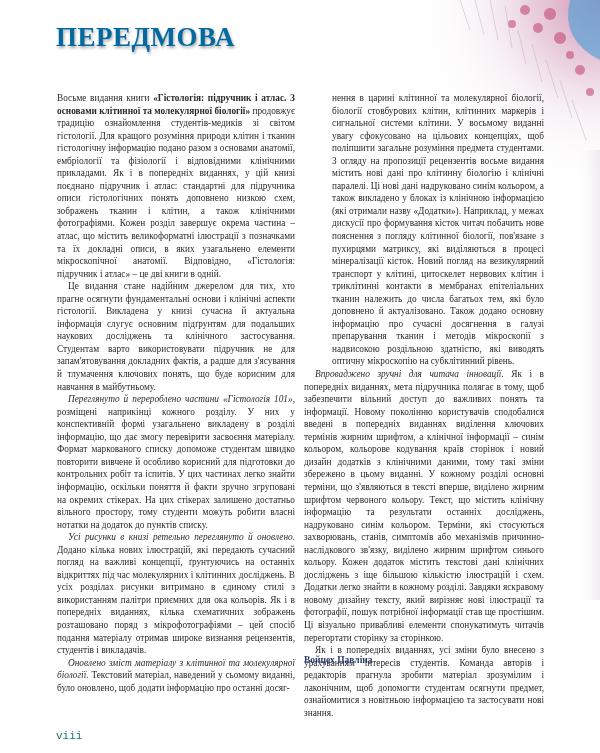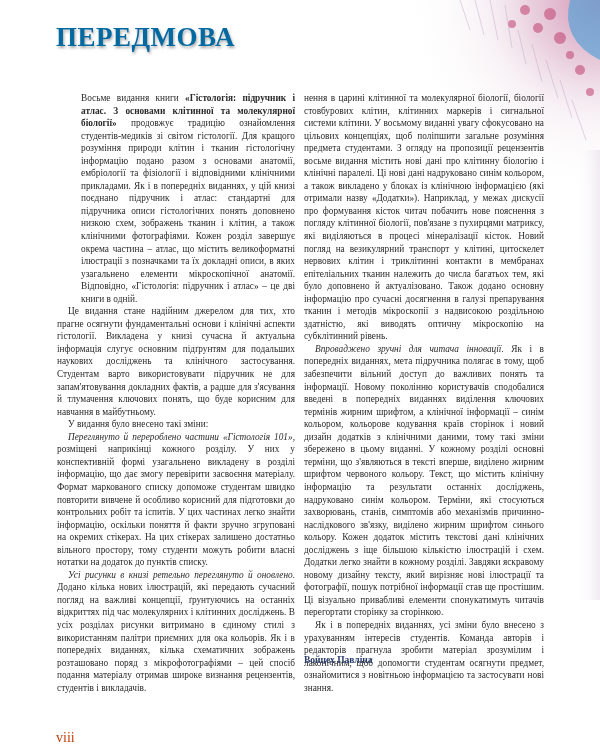--- a/index.html
+++ b/index.html
@@ -43,45 +43,45 @@
       line-height: 12.55px;
       text-align: justify;
       hyphens: auto;
     }
     .col.left { left: 57px; }
     .col.right { left: 304px; width: 240px; }
     .col p {
       margin: 0;
       text-indent: 11px;
     }
-    .col p.first { text-indent: 0; margin-left: 24px; }
-    .col p.noindent { text-indent: 0; }
+    .col p.first { text-indent: 0; }
+    .col p.noindent { text-indent: 0; margin-left: 28px; }
     .col b.lead {
       font-weight: bold;
     }
     .col i.lead {
       font-weight: normal;
       font-style: italic;
     }
     .sign {
       position: absolute;
       left: 304px;
       width: 248px;
       top: 655px;
       font-size: 9.5px;
       font-weight: bold;
       color: #2b3d6b;
     }
     .pagenum {
       position: absolute;
       left: 56px;
       top: 730px;
-      font-family: Liberation Serif, serif;
-      font-size: 14px;
-      color: #c2410c;
+      font-family: Liberation Mono, monospace;
+      font-size: 11px;
+      color: #0f766e;
     }
   </style>
 </head>
 <body>
 
 <svg class="deco" viewBox="0 0 200 753" preserveAspectRatio="none">
   <defs>
     <radialGradient id="fadeG" cx="1" cy="0" r="1">
       <stop offset="0" stop-color="#c97aa0" stop-opacity="0.85"></stop>
       <stop offset="0.35" stop-color="#d8a9c4" stop-opacity="0.55"></stop>
@@ -117,23 +117,23 @@
     <line x1="160" y1="80" x2="172" y2="118"></line>
     <line x1="172" y1="100" x2="186" y2="140"></line>
   </g>
 </svg>
 
 <h1 class="title">ПЕРЕДМОВА</h1>
 
 <div class="col left">
   <p class="first"><span>Восьме видання книги </span><b class="lead">«Гістологія: підручник і атлас. З основами клітинної та молекулярної біології»</b><span> продовжує традицію ознайомлення студентів-медиків зі світом гістології. Для кращого розуміння природи клітин і тканин гістологічну інформацію подано разом з основами анатомії, ембріології та фізіології і відповідними клінічними прикладами. Як і в попередніх виданнях, у цій книзі поєднано підручник і атлас: стандартні для підручника описи гістологічних понять доповнено низкою схем, зображень тканин і клітин, а також клінічними фотографіями. Кожен розділ завершує окрема частина – атлас, що містить великоформатні ілюстрації з позначками та їх докладні описи, в яких узагальнено елементи мікроскопічної анатомії. Відповідно, «Гістологія: підручник і атлас» – це дві книги в одній.</span></p>
   <p>Це видання стане надійним джерелом для тих, хто прагне осягнути фундаментальні основи і клінічні аспекти гістології. Викладена у книзі сучасна й актуальна інформація слугує основним підґрунтям для подальших наукових досліджень та клінічного застосування. Студентам варто використовувати підручник не для запам'ятовування докладних фактів, а радше для з'ясування й тлумачення ключових понять, що буде корисним для навчання в майбутньому.</p>
-  <p>У видання було внесено такі зміни:</p>
   <p><i class="lead">Переглянуто й перероблено частини «Гістологія 101»</i><span>, розміщені наприкінці кожного розділу. У них у конспективній формі узагальнено викладену в розділі інформацію, що дає змогу перевірити засвоєння матеріалу. Формат маркованого списку допоможе студентам швидко повторити вивчене й особливо корисний для підготовки до контрольних робіт та іспитів. У цих частинах легко знайти інформацію, оскільки поняття й факти зручно згруповані на окремих стікерах. На цих стікерах залишено достатньо вільного простору, тому студенти можуть робити власні нотатки на додаток до пунктів списку.</span></p>
   <p><i class="lead">Усі рисунки в книзі ретельно переглянуто й оновлено.</i><span> Додано кілька нових ілюстрацій, які передають сучасний погляд на важливі концепції, ґрунтуючись на останніх відкриттях під час молекулярних і клітинних досліджень. В усіх розділах рисунки витримано в єдиному стилі з використанням палітри приємних для ока кольорів. Як і в попередніх виданнях, кілька схематичних зображень розташовано поряд з мікрофотографіями – цей спосіб подання матеріалу отримав широке визнання рецензентів, студентів і викладачів.</span></p>
+  <p><i class="lead">Оновлено зміст матеріалу з клітинної та молекулярної біології.</i><span> Текстовий матеріал, наведений у сьомому виданні, було оновлено, щоб додати інформацію про останні досяг-</span></p>
 </div>
 
 <div class="col right">
   <p class="noindent">нення в царині клітинної та молекулярної біології, біології стовбурових клітин, клітинних маркерів і сигнальної системи клітини. У восьмому виданні увагу сфокусовано на цільових концепціях, щоб поліпшити загальне розуміння предмета студентами. З огляду на пропозиції рецензентів восьме видання містить нові дані про клітинну біологію і клінічні паралелі. Ці нові дані надруковано синім кольором, а також викладено у блоках із клінічною інформацією (які отримали назву «Додатки»). Наприклад, у межах дискусії про формування кісток читач побачить нове пояснення з погляду клітинної біології, пов'язане з пухирцями матриксу, які виділяються в процесі мінералізації кісток. Новий погляд на везикулярний транспорт у клітині, цитоскелет нервових клітин і триклітинні контакти в мембранах епітеліальних тканин належить до числа багатьох тем, які було доповнено й актуалізовано. Також додано основну інформацію про сучасні досягнення в галузі препарування тканин і методів мікроскопії з надвисокою роздільною здатністю, які виводять оптичну мікроскопію на субклітинний рівень.</p>
   <p><i class="lead">Впроваджено зручні для читача інновації.</i><span> Як і в попередніх виданнях, мета підручника полягає в тому, щоб забезпечити вільний доступ до важливих понять та інформації. Новому поколінню користувачів сподобалися введені в попередніх виданнях виділення ключових термінів жирним шрифтом, а клінічної інформації – синім кольором, кольорове кодування країв сторінок і новий дизайн додатків з клінічними даними, тому такі зміни збережено в цьому виданні. У кожному розділі основні терміни, що з'являються в тексті вперше, виділено жирним шрифтом червоного кольору. Текст, що містить клінічну інформацію та результати останніх досліджень, надруковано синім кольором. Терміни, які стосуються захворювань, станів, симптомів або механізмів причинно-наслідкового зв'язку, виділено жирним шрифтом синього кольору. Кожен додаток містить текстові дані клінічних досліджень з іще більшою кількістю ілюстрацій і схем. Додатки легко знайти в кожному розділі. Завдяки яскравому новому дизайну тексту, який вирізняє нові ілюстрації та фотографії, пошук потрібної інформації став ще простішим. Ці візуально привабливі елементи спонукатимуть читачів перегортати сторінку за сторінкою.</span></p>
   <p>Як і в попередніх виданнях, усі зміни було внесено з урахуванням інтересів студентів. Команда авторів і редакторів прагнула зробити матеріал зрозумілим і лаконічним, щоб допомогти студентам осягнути предмет, ознайомитися з новітньою інформацією та застосувати нові знання.</p>
 </div>
 
 <div class="sign">Войцех Павліна</div>
 

